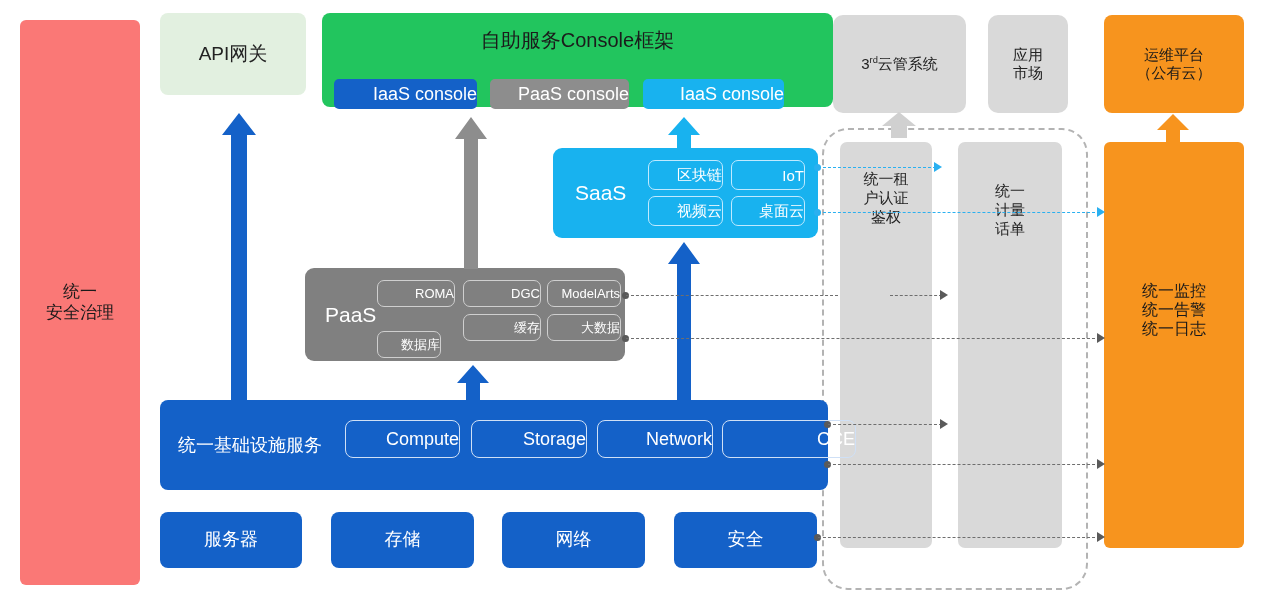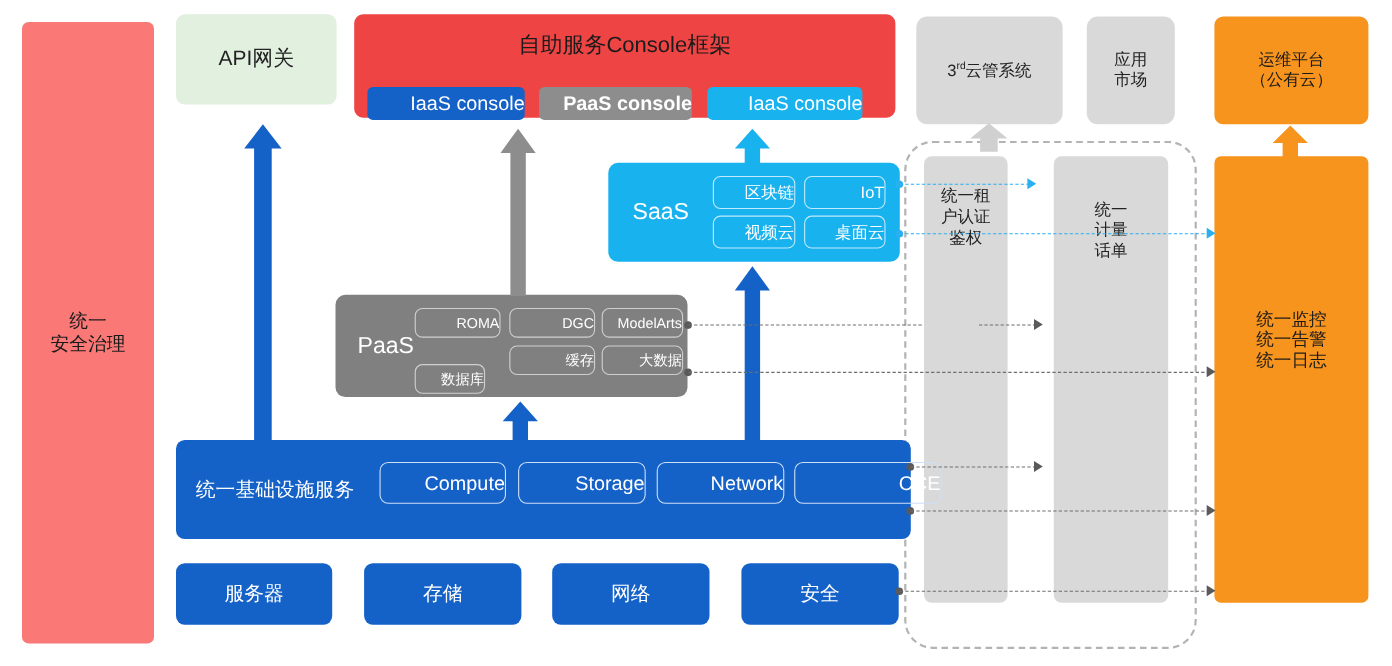--- a/index.html
+++ b/index.html
@@ -4,25 +4,25 @@
 <style>
   html,body{margin:0;padding:0;background:#ffffff;}
   body{font-family:"Liberation Sans","DejaVu Sans",sans-serif;}
   #stage{position:relative;width:1265px;height:605px;background:#fff;overflow:hidden;}
   .box{position:absolute;box-sizing:border-box;display:flex;align-items:center;justify-content:center;text-align:center;line-height:1.18;}
   .chip{position:absolute;box-sizing:border-box;display:flex;align-items:center;justify-content:flex-end;text-align:center;}
 
   
   .red-panel{background:#fa7876;border-radius:6px;color:#1a1a1a;font-size:17px;font-weight:400;}
   .apigw{background:#e2f0e0;border-radius:8px;color:#222;font-size:19px;text-align:center;}
-  .console-frame{background:#ef4444;border-radius:8px;}
+  .console-frame{background:#22c55e;border-radius:8px;padding-left:19px;}
   .console-title{position:absolute;left:0;right:0;top:14px;text-align:center;font-size:20px;color:#1b1b1b;}
   .cchip{border-radius:5px;color:#fff;font-size:18px;height:30px;top:66px;}
   .cchip.iaas{background:#1461c8;}
-  .cchip.paas{background:#8d8d8d;font-weight:bold;}
+  .cchip.paas{background:#8d8d8d;}
   .cchip.saas{background:#18b2ef;}
 
   .gray-top{background:#d9d9d9;border-radius:10px;color:#222;font-size:15px;}
   .orange-top{background:#f7941e;border-radius:8px;color:#1a1a1a;font-size:15px;}
   .orange-tall{background:#f7941e;border-radius:6px;color:#1a1a1a;font-size:16px;}
 
   .saas-box{background:#18b2ef;border-radius:9px;}
   .saas-label{position:absolute;left:22px;top:50%;transform:translateY(-50%);color:#fff;font-size:21px;}
   .schip{border:1.6px solid #bfeaff;border-radius:7px;color:#fff;font-size:15px;background:transparent;height:30px;}
 
@@ -88,21 +88,21 @@
     <span>市场</span>
   </div>
 
   <div class="box orange-top" style="left:1104px;top:15px;width:140px;height:98px;flex-direction:column;">
     <span>运维平台</span>
     <span>（公有云）</span>
   </div>
 
   <div class="dash-container" style="left:822px;top:128px;width:266px;height:462px;"></div>
 
-  <div class="gcol" style="position:absolute;left:840px;top:142px;width:76px;height:406px;">
+  <div class="gcol" style="position:absolute;left:840px;top:142px;width:92px;height:406px;">
     <div class="gcol-txt">
       <div>统一租</div>
       <div>户认证</div>
       <div>鉴权</div>
     </div>
   </div>
   <div class="gcol" style="position:absolute;left:958px;top:142px;width:104px;height:406px;">
     <div class="gcol-txt" style="top:40px;">
       <div>统一</div>
       <div>计量</div>

